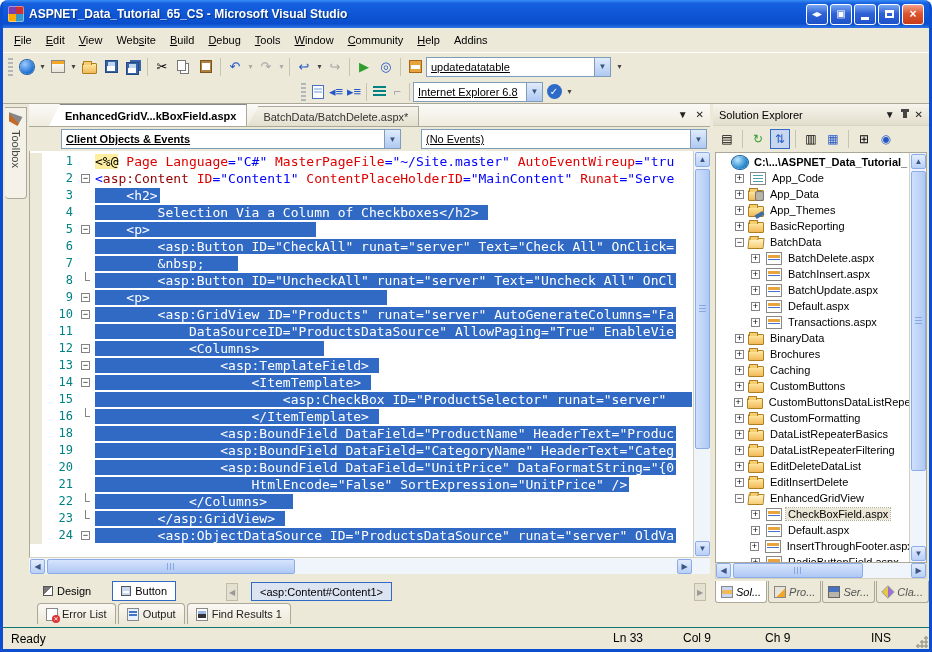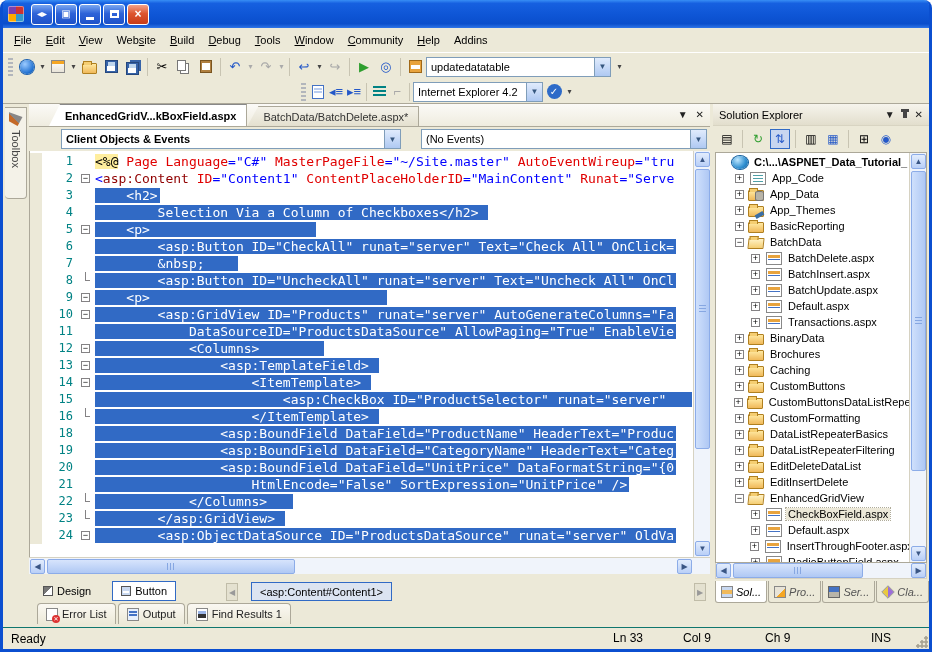--- a/index.html
+++ b/index.html
@@ -48,21 +48,21 @@
       linear-gradient(#BFD6EE 0 0) 50% 1px/7px 4px no-repeat,
       #3663A8; border:1px solid #26487E; }
   .i-floppy2 { box-shadow:3px -3px 0 -1px #3663A8; margin:3px 0 0 -2px; }
   .i-copy { width:9px; height:11px; background:#fff; border:1px solid #777; box-shadow:3px 3px 0 -1px #fff,3px 3px 0 0 #777; margin:-3px 3px 0 -2px; }
   .i-paste { width:12px; height:13px; background:linear-gradient(#fff 0 0) 55% 60%/8px 7px no-repeat,#B08040; border:1px solid #7A5520; }
   .i-note { width:13px; height:13px; background:linear-gradient(#fff 0 0) 50% 70%/9px 2px no-repeat,linear-gradient(#fff 0 0) 50% 40%/9px 2px no-repeat,#E8A33D; border:1px solid #A06818; }
   .i-page-outline { width:12px; height:14px; border:1px solid #4472C4; background:linear-gradient(#B9CDF0 0 0) 50% 25%/8px 2px no-repeat,linear-gradient(#B9CDF0 0 0) 50% 55%/8px 2px no-repeat,#fff; }
   .i-lines-teal { width:13px; height:11px; background:repeating-linear-gradient(180deg,#008284 0 2px,transparent 2px 4px); }
   .i-access { width:15px; height:15px; border-radius:50%; background:#2E6BC8; color:#fff; font-size:10px; text-align:center; line-height:15px; }
   .combo { height:20px; background:#fff; border:1px solid #7F9DB9; display:flex; align-items:center; font-size:11px; }
-  .combo .cval { flex:1; padding:0 4px; white-space:nowrap; overflow:hidden; }
+  .combo .cval { flex:1; padding:0 4px; white-space:nowrap; overflow:hidden;text-decoration:underline; }
   .combo .cbtn { width:16px; height:100%; background:linear-gradient(180deg,#E0EBFC,#AFC9F2); border-left:1px solid #7F9DB9;
     color:#35567E; font-size:8px; display:flex; align-items:center; justify-content:center; }
   .blue { color:#2458C8; } .gray { color:#A8A8A8; } .green { color:#2E9E2E; }
   
   .main { flex:1 1 auto; display:flex; min-height:0; }
   .toolboxstrip { flex:0 0 26px; background:#ECE9D8; border-top:1px solid #ACA899; position:relative; }
   .tbxtab { position:absolute; top:3px; left:2px; width:22px; height:92px; background:#F4F2E8;
     border:1px solid #ACA899; border-left:none; border-radius:0 0 4px 4px; display:flex; flex-direction:column; align-items:center; padding-top:4px; }
   .tbxtab .ticn { width:14px; height:14px; background:linear-gradient(45deg,#C46A28 45%,#888 45%); clip-path:polygon(0 0,100% 35%,65% 100%,0 65%); margin-bottom:4px; }
   .tbxtab .tlbl { writing-mode:vertical-rl; font-size:11px; color:#444; }
@@ -187,20 +187,21 @@
      radial-gradient(circle at 2px 2px,#A8A494 1.5px,transparent 2px) 5px 5px/4px 4px no-repeat;
   }
 </style>
 </head>
 <body>
 
 <div class="window">
 
   <div class="titlebar">
     <span class="vsicon"></span>
+    <span class="title">ASPNET_Data_Tutorial_65_CS - Microsoft Visual Studio</span>
     <span class="winbtn">◂▸</span>
     <span class="winbtn">▣</span>
     <span class="winbtn">
         <span class="minbar"></span>
       </span>
     <span class="winbtn">
         <span class="maxbox"></span>
       </span>
     <span class="winbtn close">×</span>
   </div>
@@ -276,21 +277,21 @@
       </span>
     <span class="tbi small blue">◂≡</span>
     <span class="tbi small blue">▸≡</span>
     <span class="tbsep"></span>
     <span class="tbi small">
         <span class="i-lines-teal"></span>
       </span>
     <span class="tbi small gray">⌐</span>
     <span class="tbsep"></span>
     <span class="combo" style="width:130px">
-      <span class="cval">Internet Explorer 4.2</span>
+      <span class="cval">Internet Explorer 6.8</span>
       <span class="cbtn">▼</span>
     </span>
     <span class="tbi">
         <span class="i-access">✓</span>
       </span>
     <span class="dd">▾</span>
   </div>
 
   <div class="main">
 

